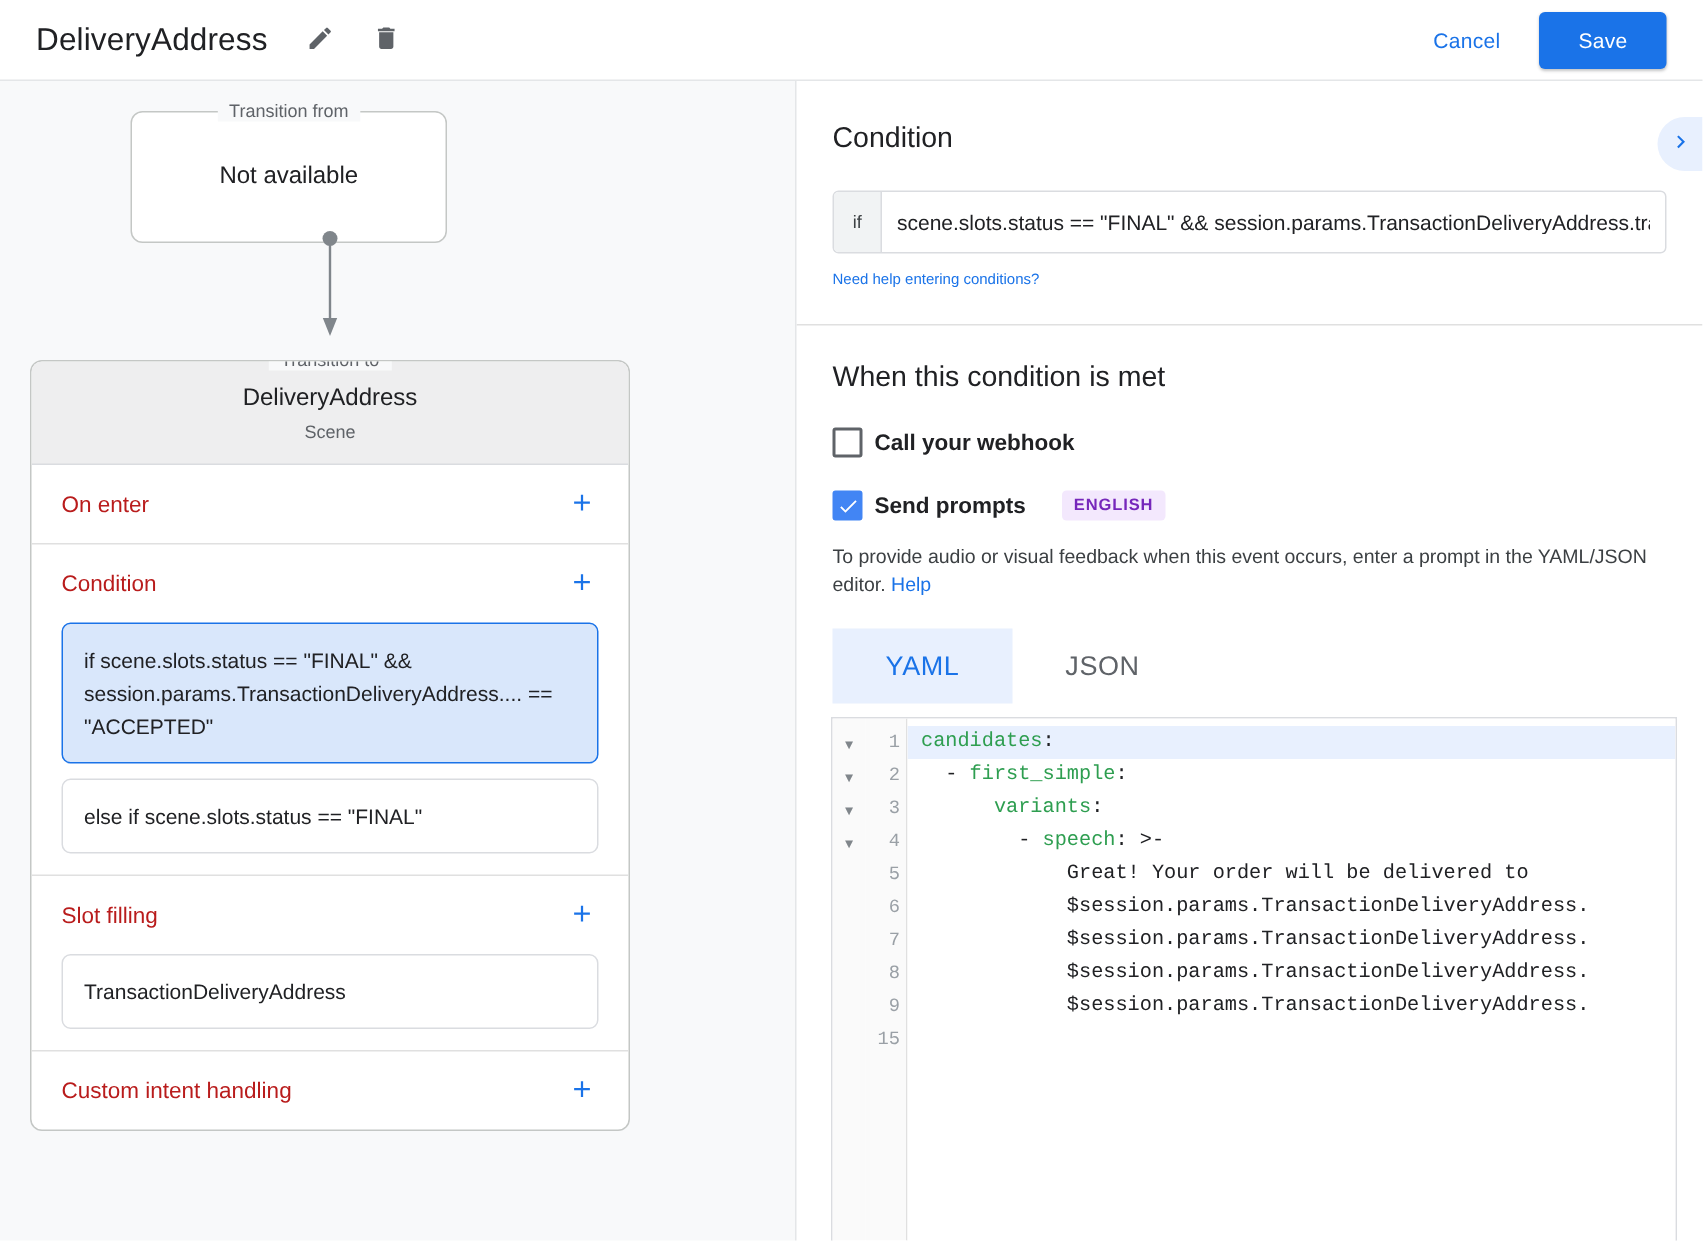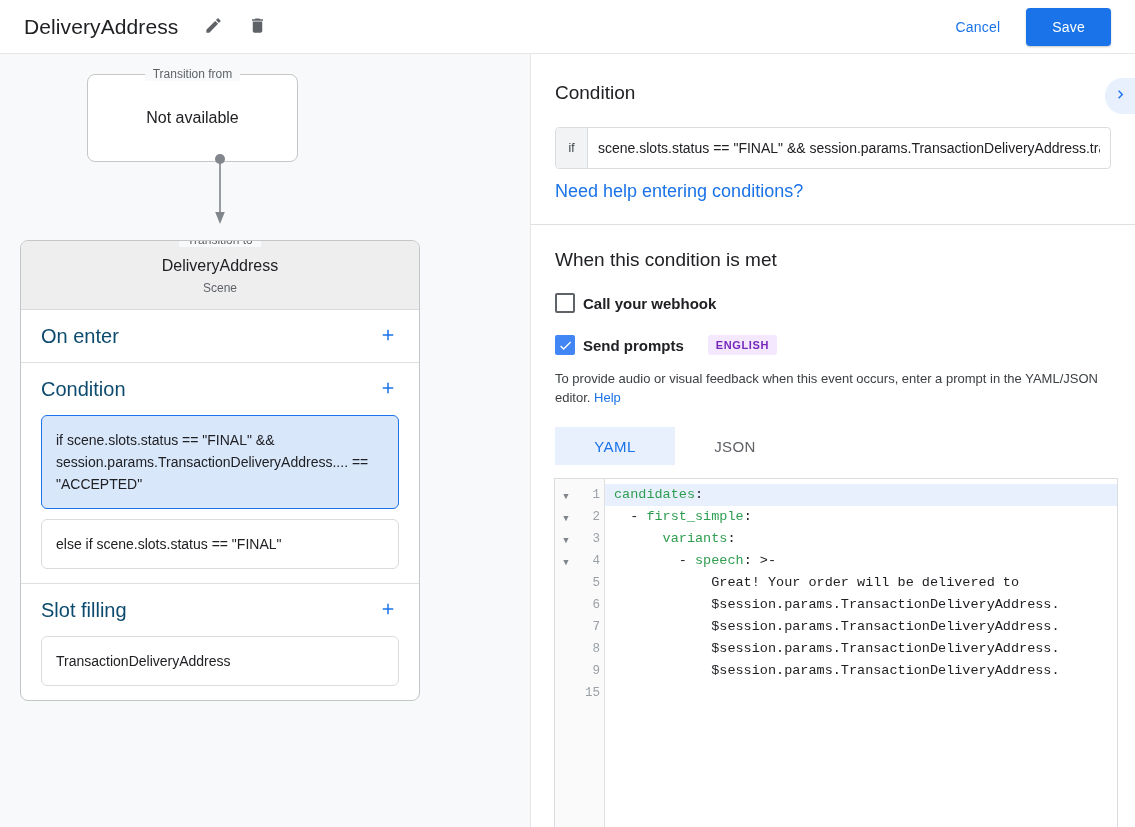--- a/index.html
+++ b/index.html
@@ -110,21 +110,21 @@
     background: #f8f9fa; padding: 0 8px; font-size: 12px; color: #5f6368;
   }
 
   .section { border-bottom: 1px solid #e0e0e0; padding: 0 0 0 0; }
   .section:last-child { border-bottom: none; }
   .section-head {
     display:flex; align-items:center;
     height: 52px; padding: 0 18px 0 20px;
     cursor: pointer;
   }
-  .section-head .label { flex:1; font-size: 20px; color: #0c4a6e; }
+  .section-head .label { flex:1; font-size: 15px; color: #b91c1c; }
   .plus-btn {
     width: 26px; height: 26px; border: none; background: transparent;
     display:flex; align-items:center; justify-content:center;
     cursor: pointer; border-radius: 50%;
   }
   .section-body { padding: 0 20px 14px 20px; }
 
   .item-card {
     border: 1px solid #dadce0;
     border-radius: 6px;
@@ -178,21 +178,21 @@
     flex: 0 0 32px;
   }
   #cond-input {
     flex: 1; border: none; outline: none;
     padding: 0 10px; font-size: 14px; color: #202124;
     font-family: "Liberation Sans", sans-serif;
     background: transparent;
   }
   #cond-help {
     display: inline-block; margin-top: 12px;
-    font-size: 18px; color: #1a73e8; text-decoration: none; cursor: pointer;
+    font-size: 10px; color: #1a73e8; text-decoration: none; cursor: pointer;
   }
 
   #met-block { padding: 24px 24px 0 24px; }
   #met-title { font-size: 19px; color: #202124; }
 
   .cb-row { display: flex; align-items: center; margin-top: 22px; }
   .cb {
     width: 20px; height: 20px; border-radius: 2px;
     border: 2px solid #5f6368; background: #fff;
     cursor: pointer; flex: 0 0 20px;
@@ -208,23 +208,23 @@
   }
   #prompt-desc {
     margin-top: 14px; font-size: 13px; color: #3c4043; line-height: 19px;
     max-width: 560px;
   }
   #prompt-desc a { color: #1a73e8; text-decoration: none; cursor: pointer; }
 
   
   #tabs { display: flex; margin-top: 20px; }
   .tab {
-    width: 120px; height: 38px;
+    width: 120px; height: 50px;
     display:flex; align-items:center; justify-content:center;
-    font-size: 15px; font-weight: 500; letter-spacing: .4px;
+    font-size: 18px; font-weight: 500; letter-spacing: .4px;
     color: #5f6368; cursor: pointer;
     background: transparent; border: none;
     font-family: "Liberation Sans", sans-serif;
   }
   .tab.active { background: #e8f0fe; color: #1a73e8; }
 
   
   #editor {
     position: absolute; left: 554px; top: 478px;
     width: 564px; height: 349px;
@@ -352,20 +352,32 @@
                   <path fill="#1a73e8" d="M19 13h-6v6h-2v-6H5v-2h6V5h2v6h6v2z"></path>
                 </svg>
             </span>
           </button>
         </div>
         <div class="section-body">
           <div class="item-card">TransactionDeliveryAddress</div>
         </div>
       </div>
 
+      <div class="section">
+        <div class="section-head">
+          <div class="label">Custom intent handling</div>
+          <button class="plus-btn">
+            <span>
+              <svg width="18" height="18" viewBox="0 0 24 24">
+                  <path fill="#1a73e8" d="M19 13h-6v6h-2v-6H5v-2h6V5h2v6h6v2z"></path>
+                </svg>
+            </span>
+          </button>
+        </div>
+      </div>
 
     </div>
   </div>
 </div>
 
 <div id="right-panel">
 
   <div id="cond-block">
     <div id="cond-title">Condition</div>
 

